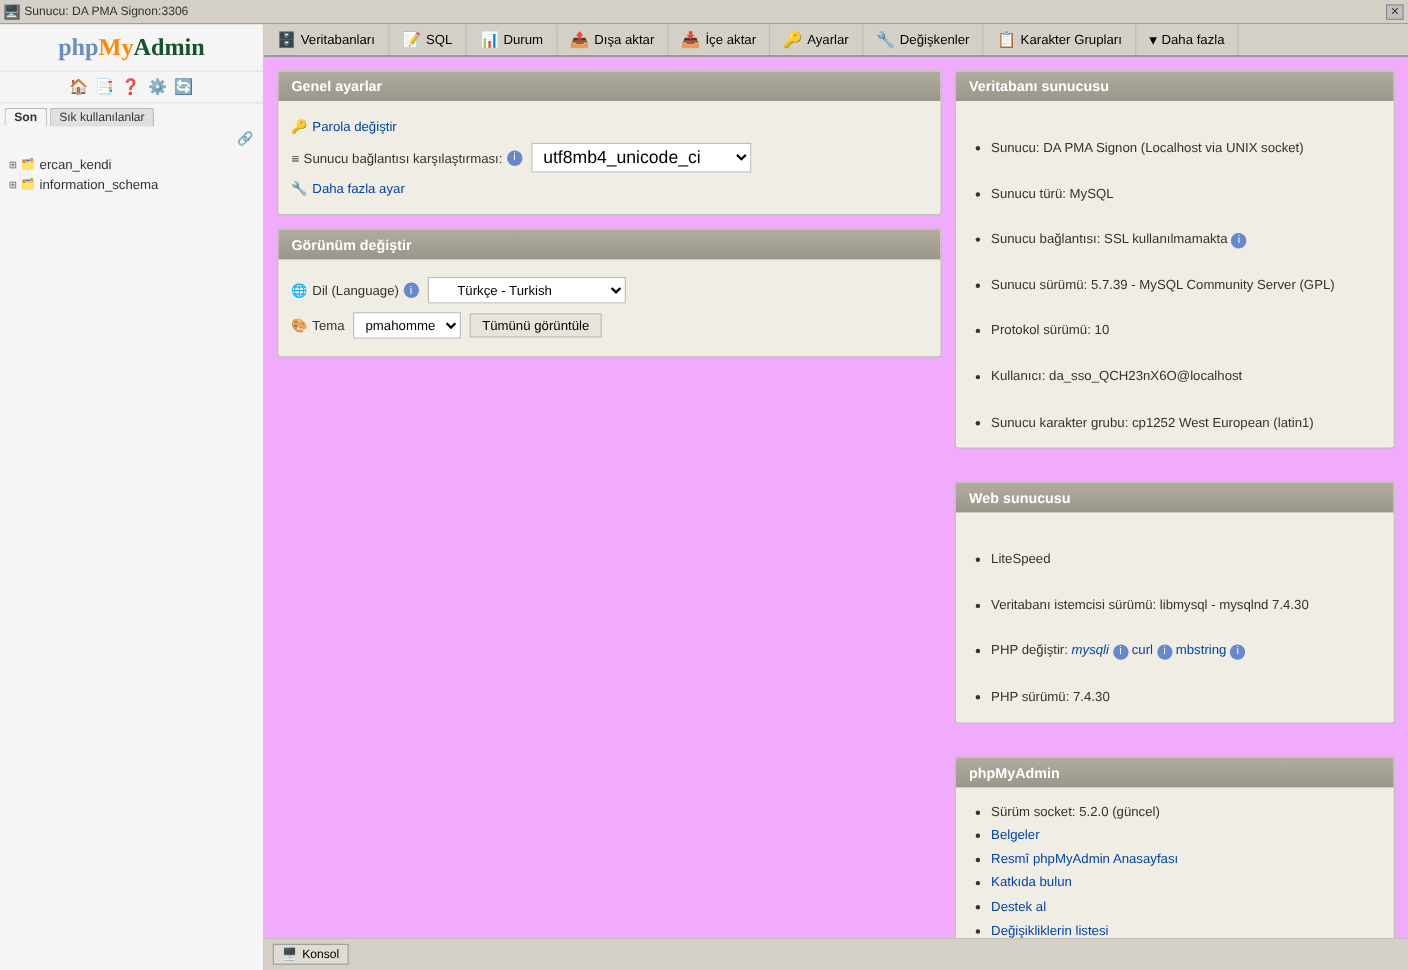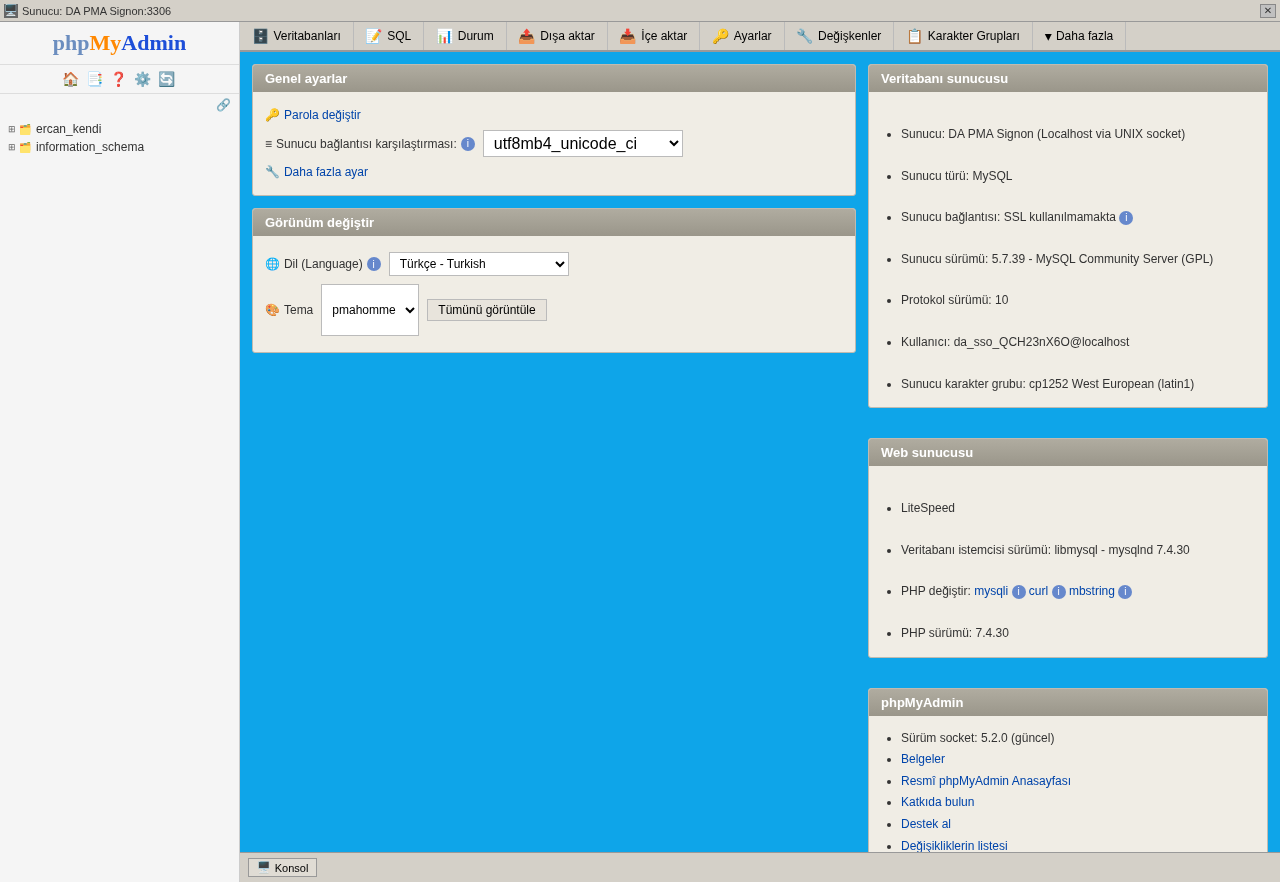--- a/index.html
+++ b/index.html
@@ -32,21 +32,21 @@
       overflow: hidden;
     }
     .sidebar-logo {
       padding: 8px;
       text-align: center;
       border-bottom: 1px solid #ddd;
     }
     .logo-text { font-size: 22px; font-weight: bold; color: #f60; font-family: Georgia, serif; }
     .logo-php { color: #6c8ebf; }
     .logo-my { color: #f80; }
-    .logo-admin { color: #1d4ed8; }
+    .logo-admin { color: #14532d; }
 
     .sidebar-icons {
       display: flex;
       justify-content: center;
       gap: 4px;
       padding: 4px 8px;
       border-bottom: 1px solid #ddd;
     }
     .sidebar-icon-btn {
       width: 20px; height: 20px;
@@ -113,21 +113,21 @@
       display: flex;
       align-items: center;
       gap: 4px;
       border-right: 1px solid #bbb;
     }
     .nav-btn-icon { font-size: 14px; }
 
     
     .content-area {
       flex: 1;
-      background: #0ea5e9;
+      background: #f0abfc;
       overflow-y: auto;
       padding: 12px;
       display: flex;
       flex-direction: column;
       gap: 12px;
     }
 
     
     .panel {
       background: #f0ede5;
@@ -200,34 +200,34 @@
       padding-left: 20px;
       line-height: 1.8;
     }
     .server-info ul li {
       color: #333;
       margin-top: 20px;
     }
 
     
     .lang-select {
-      padding: 3px 6px;
+      padding: 3px 22px;
       border: 1px solid #bbb;
       background: white;
       font-size: 12px;
       min-width: 180px;
     }
 
     .theme-row {
       display: flex;
       align-items: center;
       gap: 8px;
     }
     .theme-select {
-      padding: 17px 6px;
+      padding: 3px 6px;
       border: 1px solid #bbb;
       background: white;
       font-size: 12px;
     }
     .view-all-btn {
       padding: 3px 10px;
       background: #e8e4dc;
       border: 1px solid #bbb;
       cursor: pointer;
       font-size: 12px;
@@ -285,20 +285,24 @@
     </div>
 
     <div class="sidebar-icons">
       <span class="sidebar-icon-btn" title="Ana Sayfa">🏠</span>
       <span class="sidebar-icon-btn" title="Veritabanları">📑</span>
       <span class="sidebar-icon-btn" title="Yardım">❓</span>
       <span class="sidebar-icon-btn" title="Ayarlar">⚙️</span>
       <span class="sidebar-icon-btn" title="Yenile">🔄</span>
     </div>
 
+    <div class="sidebar-tabs">
+      <div class="sidebar-tab active">Son</div>
+      <div class="sidebar-tab">Sık kullanılanlar</div>
+    </div>
 
     <div class="sidebar-link-icon">
       <span style="cursor:pointer; color:#555;">🔗</span>
     </div>
 
     <div class="db-list">
       <div class="db-item">
         <span class="expand-icon">⊞</span>
         <span class="db-icon">🗂️</span>
         <span class="db-name">ercan_kendi</span>
@@ -435,21 +439,21 @@
           <div class="panel server-info">
             <div class="panel-header">
               <span>Web sunucusu</span>
             </div>
             <div class="panel-body">
               <ul>
                 <li>LiteSpeed</li>
                 <li>Veritabanı istemcisi sürümü: libmysql - mysqlnd 7.4.30</li>
                 <li>
                   <span>PHP değiştir: </span>
-                  <a style="color:#0044aa; text-decoration:none; cursor:pointer;">mysqli</a>
+                  <a style="color:#0044aa; text-decoration:none; cursor:pointer;font-style:italic;">mysqli</a>
                   <span class="info-icon">i</span>
                   <span> </span>
                   <a style="color:#0044aa; text-decoration:none; cursor:pointer;">curl</a>
                   <span class="info-icon">i</span>
                   <span> </span>
                   <a style="color:#0044aa; text-decoration:none; cursor:pointer;">mbstring</a>
                   <span class="info-icon">i</span>
                 </li>
                 <li>PHP sürümü: 7.4.30</li>
               </ul>

